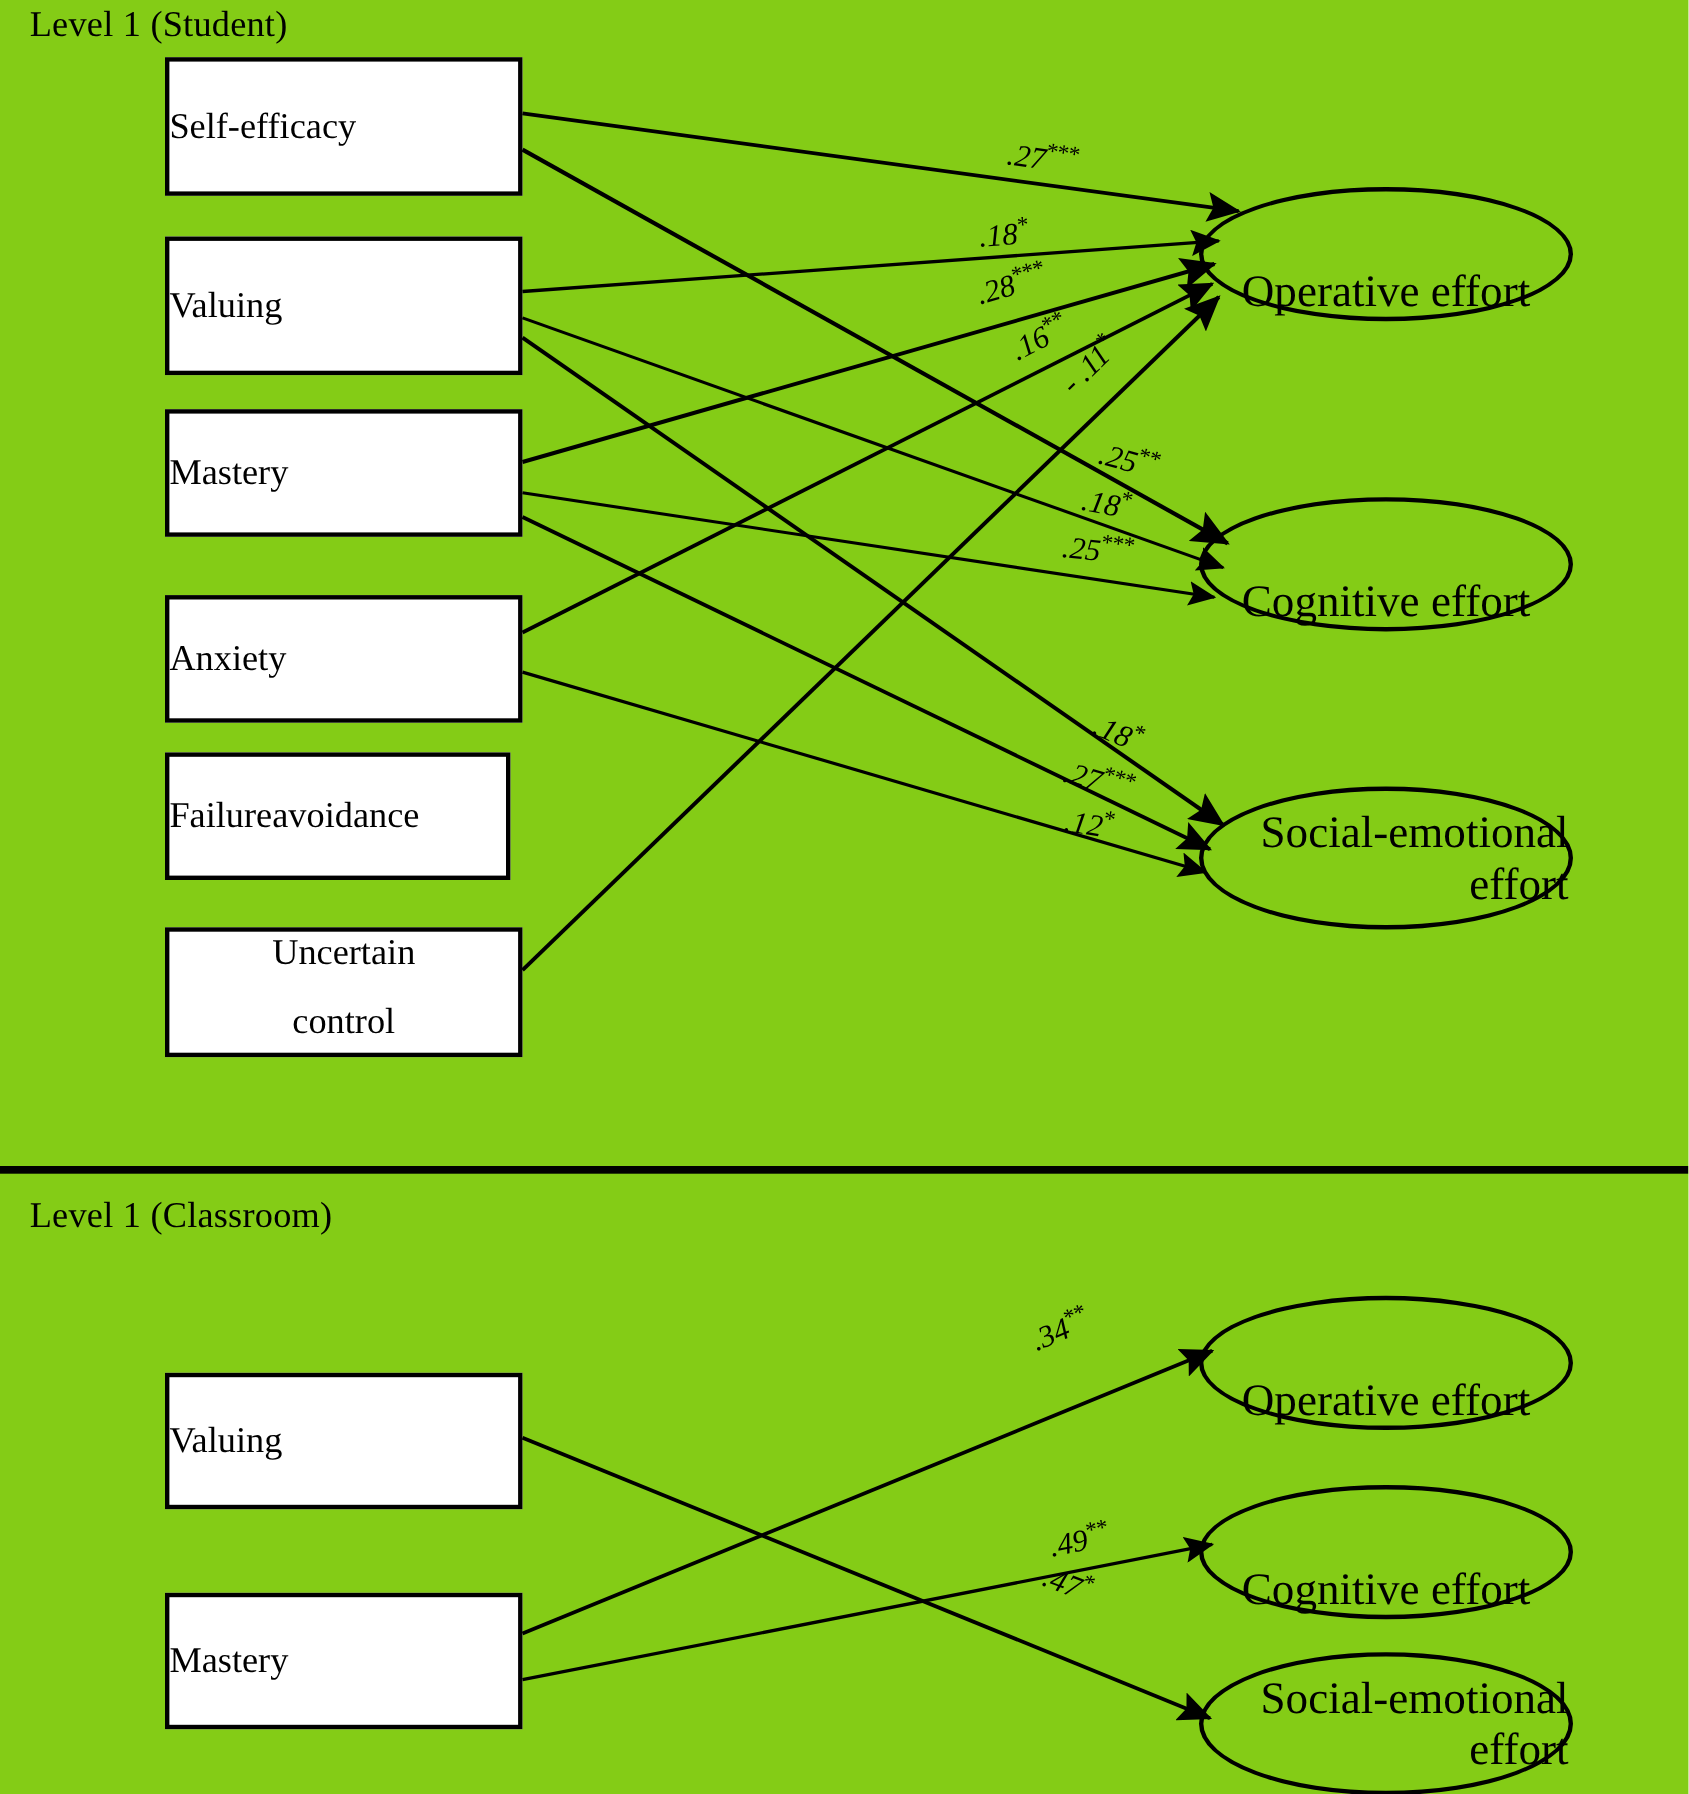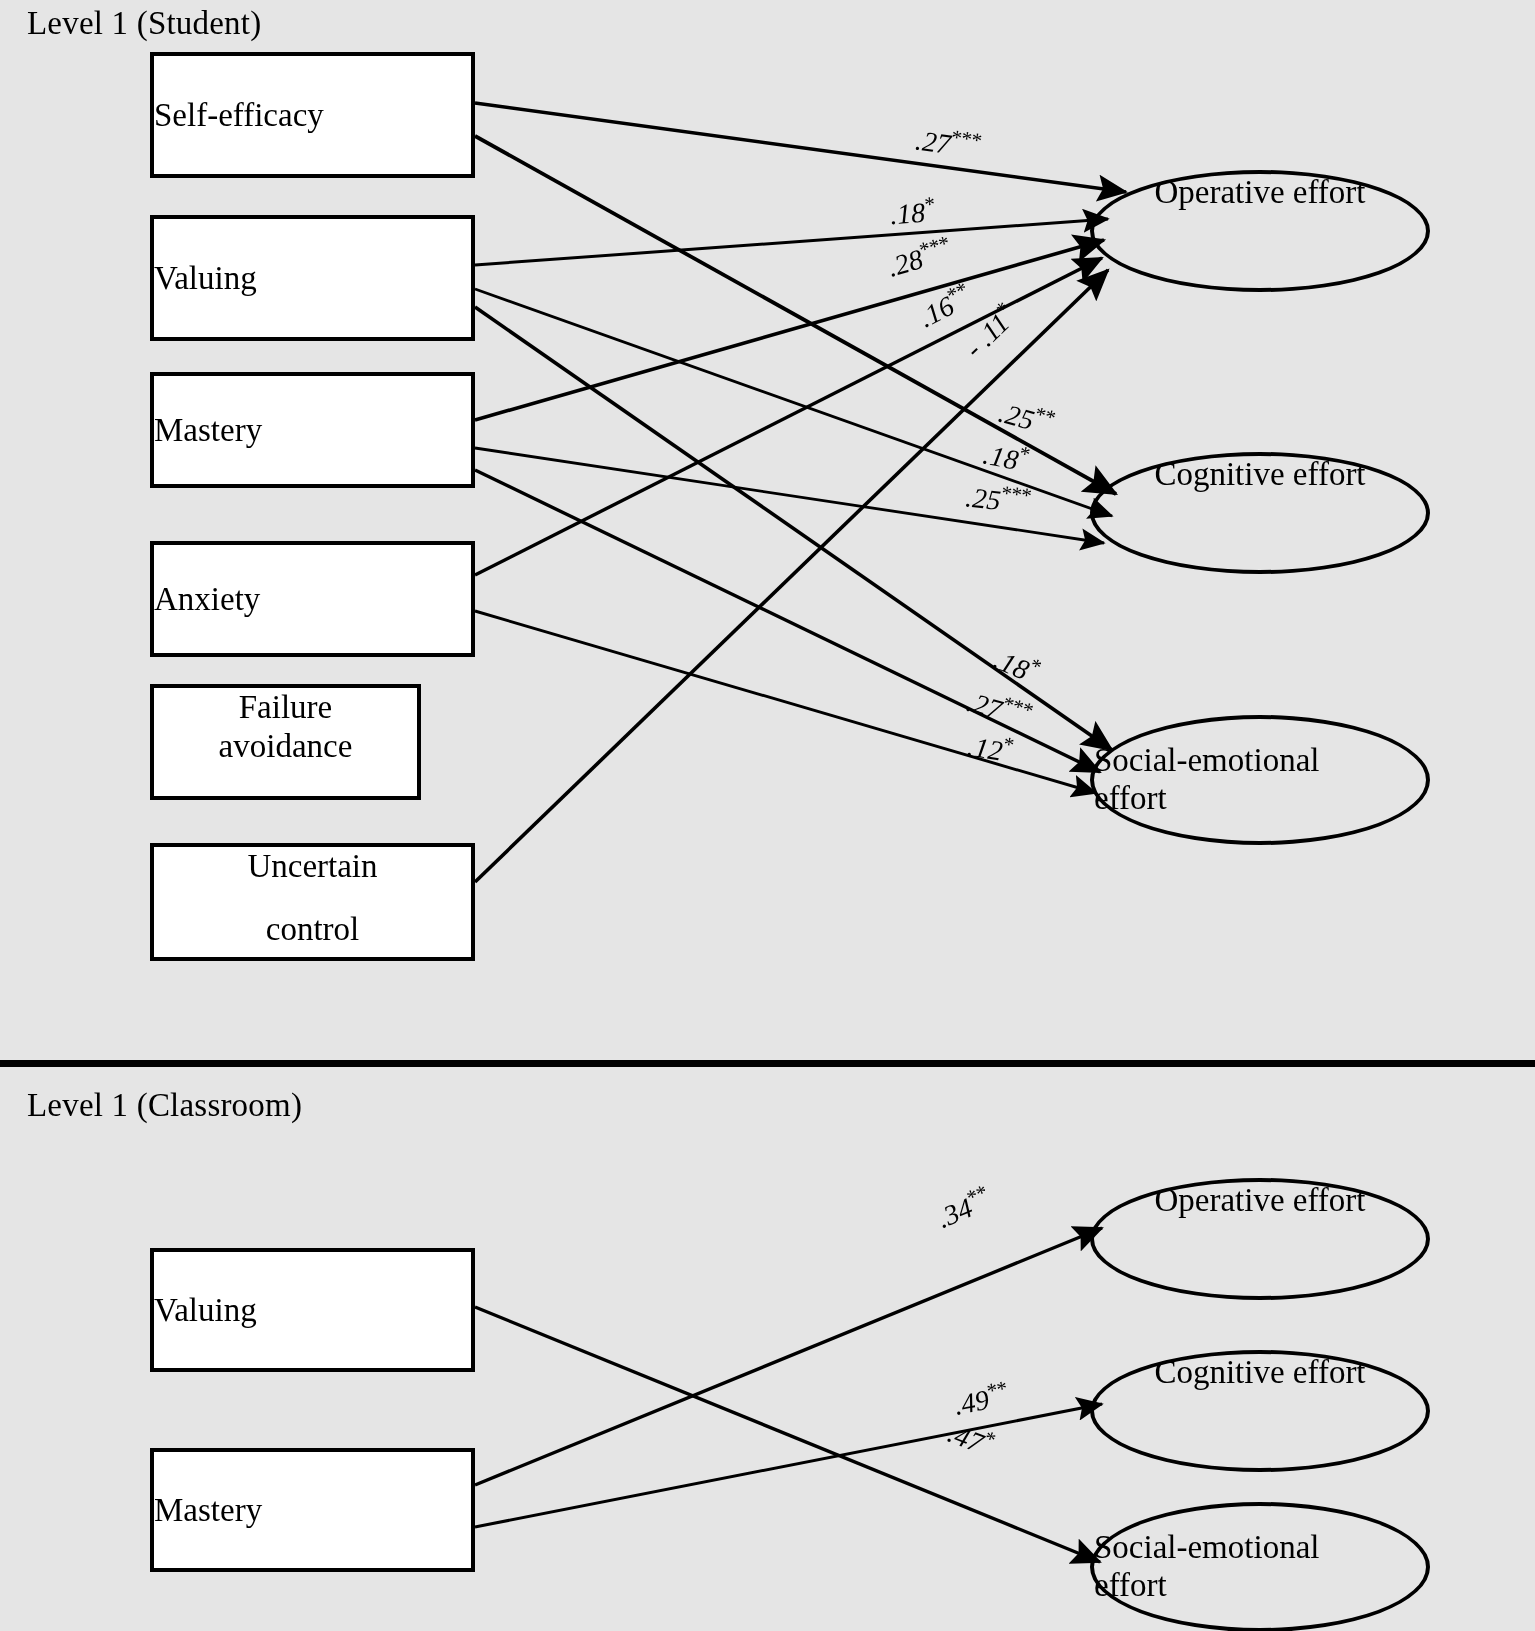--- a/index.html
+++ b/index.html
@@ -8,21 +8,21 @@
     background: #ffffff;
   }
   body {
     font-family: "Liberation Serif", "DejaVu Serif", serif;
     color: #000000;
   }
   #page {
     position: relative;
     width: 1535px;
     height: 1631px;
-    background: #e5e5e5;
+    background: #84cc16;
     overflow: hidden;
   }
   .level-title {
     position: absolute;
     font-size: 33px;
     font-family: "Liberation Serif", "DejaVu Serif", serif;
     color: #000;
     white-space: nowrap;
     letter-spacing: 0.2px;
   }
@@ -39,24 +39,24 @@
     line-height: 1.18;
     font-family: "Liberation Serif", "DejaVu Serif", serif;
   }
   .node-ellipse {
     position: absolute;
     box-sizing: border-box;
     border: 4px solid #000;
     border-radius: 50%;
     background: transparent;
     display: flex;
-    align-items: flex-start;
+    align-items: flex-end;
     justify-content: center;
     text-align: center;
-    font-size: 33px;
+    font-size: 41px;
     line-height: 1.14;
     font-family: "Liberation Serif", "DejaVu Serif", serif;
   }
   .node-ellipse span, .node-box span { display: block; }
   svg.edges {
     position: absolute;
     left: 0;
     top: 0;
     width: 1535px;
     height: 1631px;
@@ -105,21 +105,21 @@
   </div>
 
   <div class="node-box" style="left:150px; top:372px; width:325px; height:116px;">
     <span>Mastery</span>
   </div>
 
   <div class="node-box" style="left:150px; top:541px; width:325px; height:116px;">
     <span>Anxiety</span>
   </div>
 
-  <div class="node-box" style="left:150px; top:684px; width:271px; height:116px; flex-direction:column;">
+  <div class="node-box" style="left:150px; top:684px; width:314px; height:116px; flex-direction:row;">
     <span>Failure</span>
     <span>avoidance</span>
   </div>
 
   <div class="node-box" style="left:150px; top:843px; width:325px; height:118px; flex-direction:column;gap:24px;">
     <span>Uncertain</span>
     <span>control</span>
   </div>
 
   <div class="node-ellipse" style="left:1090px; top:170px; width:340px; height:122px;">

